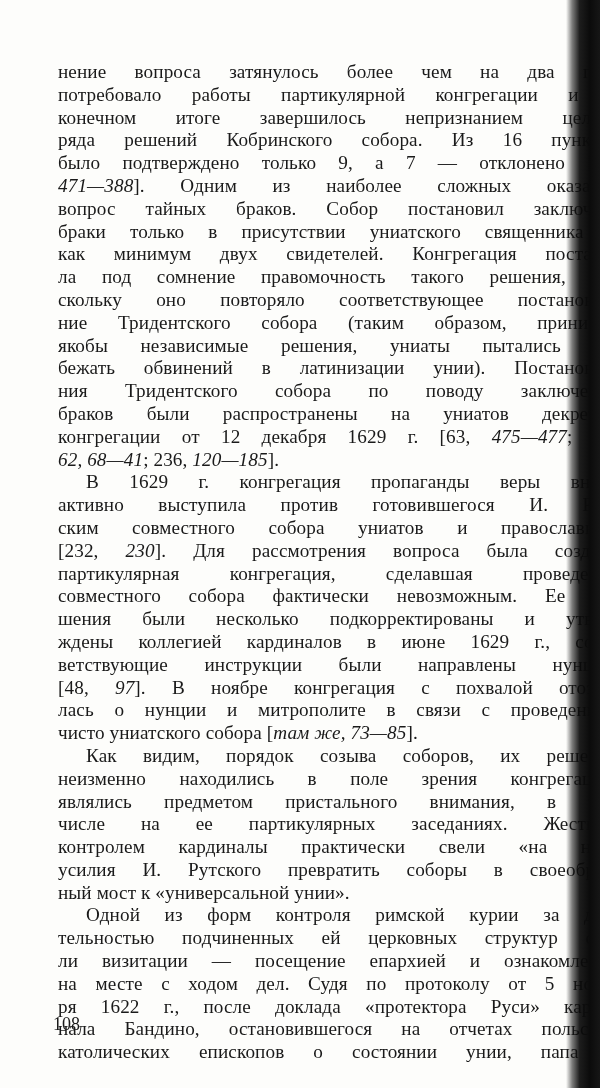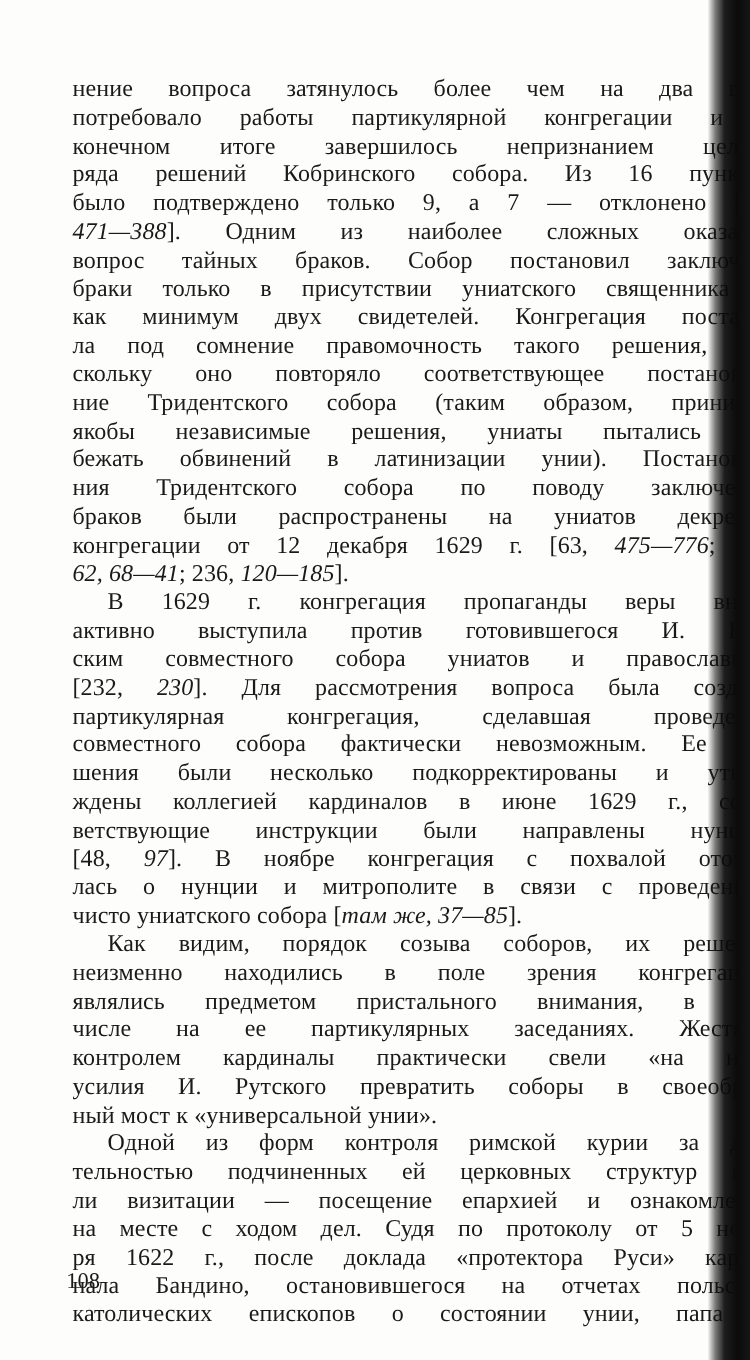--- a/index.html
+++ b/index.html
@@ -58,34 +58,34 @@
     <span class="line">вопрос тайных браков. Собор постановил заключать</span>
     <span class="line">браки только в присутствии униатского священника и</span>
     <span class="line">как минимум двух свидетелей. Конгрегация постави-</span>
     <span class="line">ла под сомнение правомочность такого решения, по-</span>
     <span class="line">скольку оно повторяло соответствующее постановле-</span>
     <span class="line">ние Тридентского собора (таким образом, принимая</span>
     <span class="line">якобы независимые решения, униаты пытались из-</span>
     <span class="line">бежать обвинений в латинизации унии). Постановле-</span>
     <span class="line">ния Тридентского собора по поводу заключения</span>
     <span class="line">браков были распространены на униатов декретом</span>
-    <span class="line">конгрегации от 12 декабря 1629 г. [63, <i>475—776</i>; 48,</span>
+    <span class="line">конгрегации от 12 декабря 1629 г. [63, <i>475—477</i>; 48,</span>
     <span class="line last"><i>62, 68—41</i>; 236, <i>120—185</i>].</span>
     <span class="line indent">В 1629 г. конгрегация пропаганды веры вновь</span>
     <span class="line">активно выступила против готовившегося И. Рут-</span>
     <span class="line">ским совместного собора униатов и православных</span>
     <span class="line">[232, <i>230</i>]. Для рассмотрения вопроса была создана</span>
     <span class="line">партикулярная конгрегация, сделавшая проведение</span>
     <span class="line">совместного собора фактически невозможным. Ее ре-</span>
     <span class="line">шения были несколько подкорректированы и утвер-</span>
     <span class="line">ждены коллегией кардиналов в июне 1629 г., соот-</span>
     <span class="line">ветствующие инструкции были направлены нунцию</span>
     <span class="line">[48, <i>97</i>]. В ноябре конгрегация с похвалой отозва-</span>
     <span class="line">лась о нунции и митрополите в связи с проведением</span>
-    <span class="line last">чисто униатского собора [<i>там же, 37—85</i>].</span>
+    <span class="line last">чисто униатского собора [<i>там же, 73—85</i>].</span>
     <span class="line indent">Как видим, порядок созыва соборов, их решения</span>
     <span class="line">неизменно находились в поле зрения конгрегации,</span>
     <span class="line">являлись предметом пристального внимания, в том</span>
     <span class="line">числе на ее партикулярных заседаниях. Жестким</span>
     <span class="line">контролем кардиналы практически свели «на нет»</span>
     <span class="line">усилия И. Рутского превратить соборы в своеобраз-</span>
     <span class="line last">ный мост к «универсальной унии».</span>
     <span class="line indent">Одной из форм контроля римской курии за дея-</span>
     <span class="line">тельностью подчиненных ей церковных структур ста-</span>
     <span class="line">ли визитации — посещение епархией и ознакомление</span>

